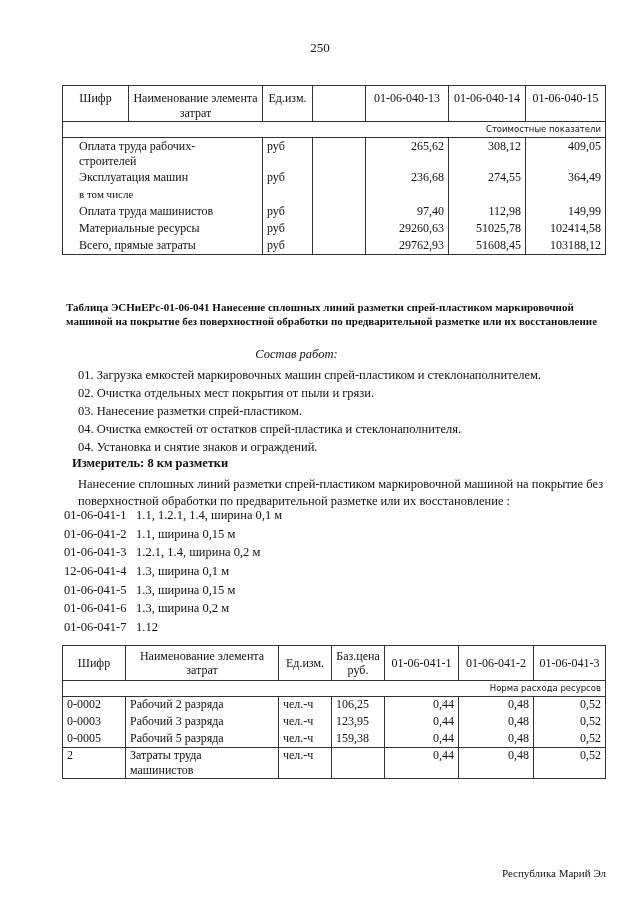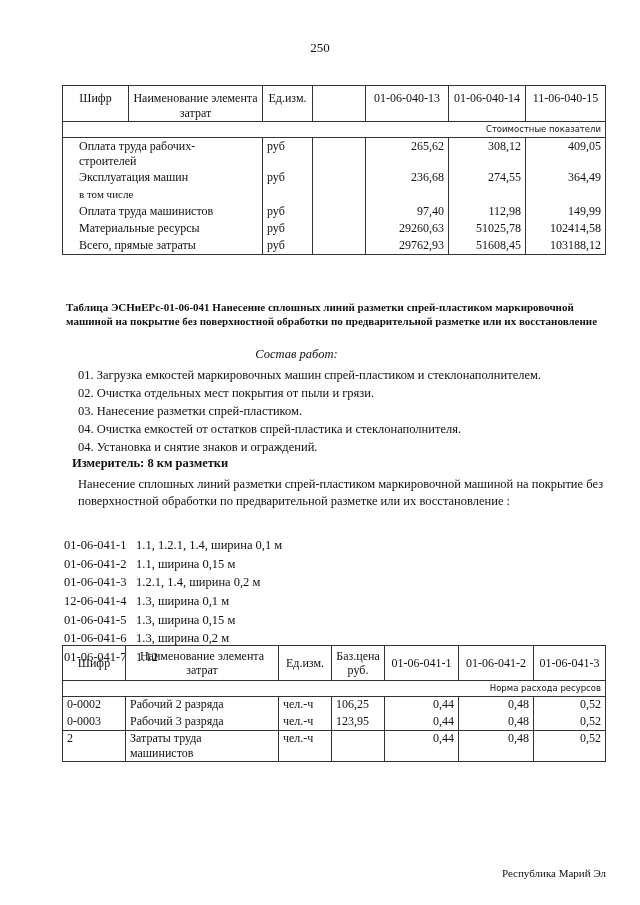--- a/index.html
+++ b/index.html
@@ -69,21 +69,21 @@
   .works-list li { height: 18px; line-height: 18px; }
   .meter {
     position: absolute; left: 72px; top: 456px;
     font-weight: bold; font-size: 12.5px;
   }
   .desc {
     position: absolute; left: 78px; top: 476px; width: 530px;
     font-size: 12.5px; line-height: 17px;
   }
   .variants {
-    position: absolute; left: 64px; top: 536px; font-size: 12.5px;
+    position: absolute; left: 64px; top: 506px; font-size: 12.5px;
   }
   .variant { height: 18.7px; line-height: 18.7px; white-space: nowrap; }
   .variant .code { display: inline-block; width: 72px; }
 
   
   #table2 { left: 62px; top: 645px; width: 543px; }
   #table2 th { height: 35px; vertical-align: middle; line-height: 14px; }
   #table2 tbody.data td { height: 17px; }
   #table2 .wrap-row td { height: 32px; border-top: 1px solid #333; }
 
@@ -107,21 +107,21 @@
       <col style="width:80px">
   </colgroup>
   <thead>
     <tr>
       <th>Шифр</th>
       <th>Наименование элемента затрат</th>
       <th>Ед.изм.</th>
       <th></th>
       <th>01-06-040-13</th>
       <th>01-06-040-14</th>
-      <th>11-06-040-15</th>
+      <th>01-06-040-15</th>
     </tr>
   </thead>
   <tbody>
     <tr class="section-row">
       <td colspan="7">Стоимостные показатели</td>
     </tr>
   </tbody>
   <tbody class="data">
     <tr>
       <td colspan="2" class="name bold" style="padding-right:40px">Оплата труда рабочих-строителей</td>
@@ -233,20 +233,29 @@
     </tr>
     <tr>
       <td class="ctr">0-0003</td>
       <td>Рабочий 3 разряда</td>
       <td class="ctr">чел.-ч</td>
       <td class="ctr">123,95</td>
       <td class="num">0,44</td>
       <td class="num">0,48</td>
       <td class="num">0,52</td>
     </tr>
+    <tr>
+      <td class="ctr">0-0005</td>
+      <td>Рабочий 5 разряда</td>
+      <td class="ctr">чел.-ч</td>
+      <td class="ctr">159,38</td>
+      <td class="num">0,44</td>
+      <td class="num">0,48</td>
+      <td class="num">0,52</td>
+    </tr>
     <tr class="wrap-row last-row">
       <td class="ctr bold">2</td>
       <td style="padding-right:50px">Затраты труда машинистов</td>
       <td class="ctr">чел.-ч</td>
       <td class="ctr"></td>
       <td class="num">0,44</td>
       <td class="num">0,48</td>
       <td class="num">0,52</td>
     </tr>
   </tbody>

